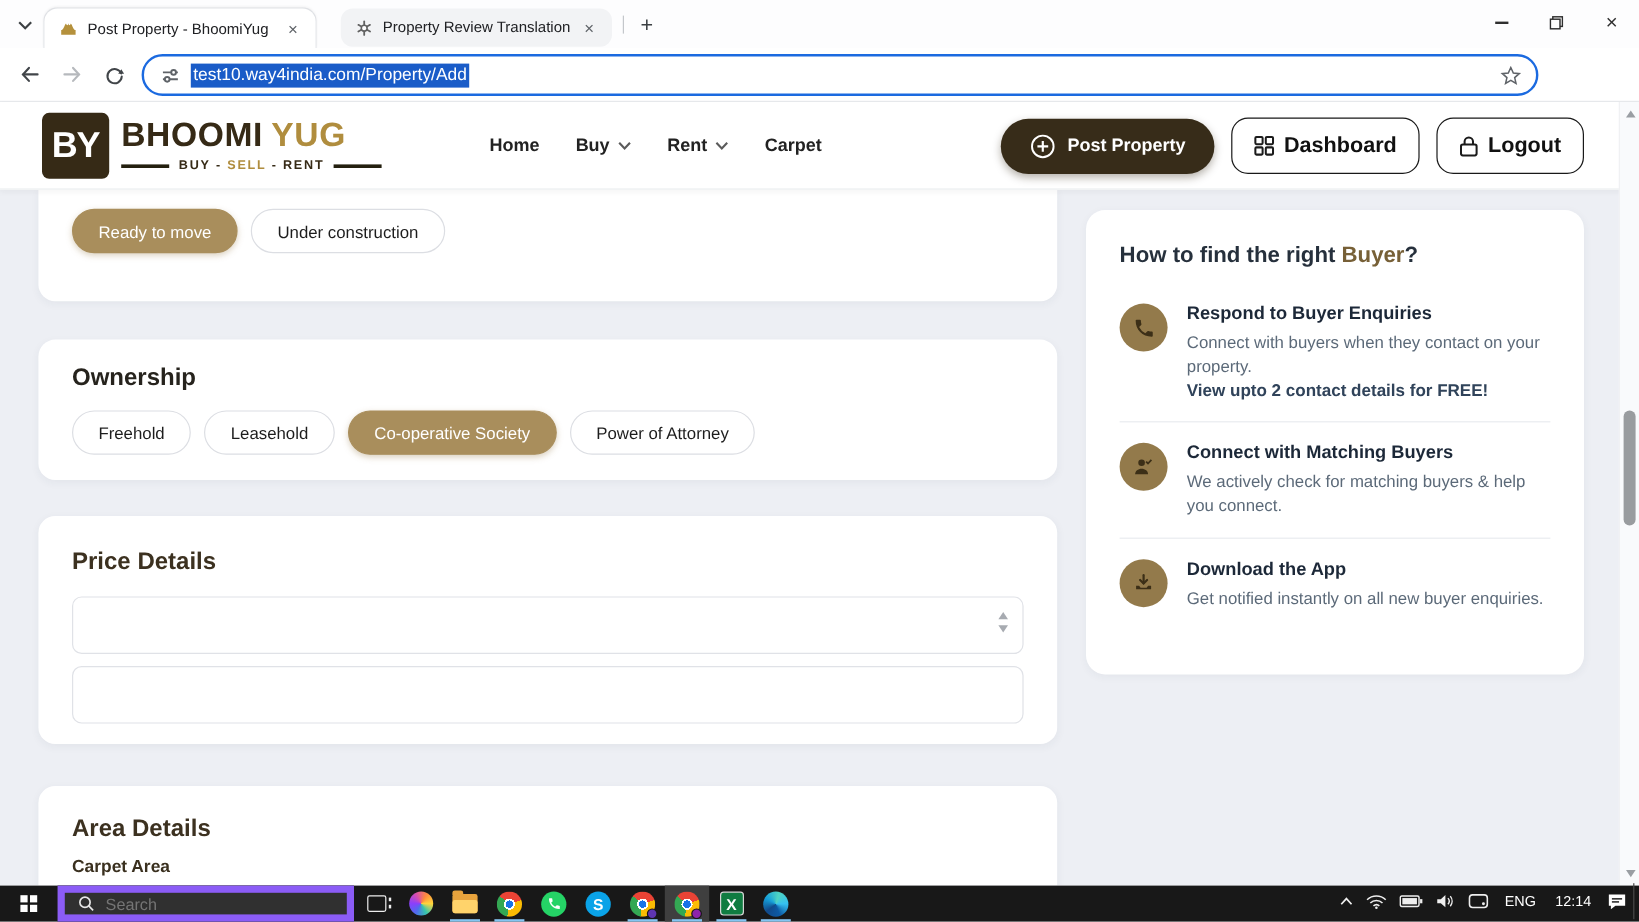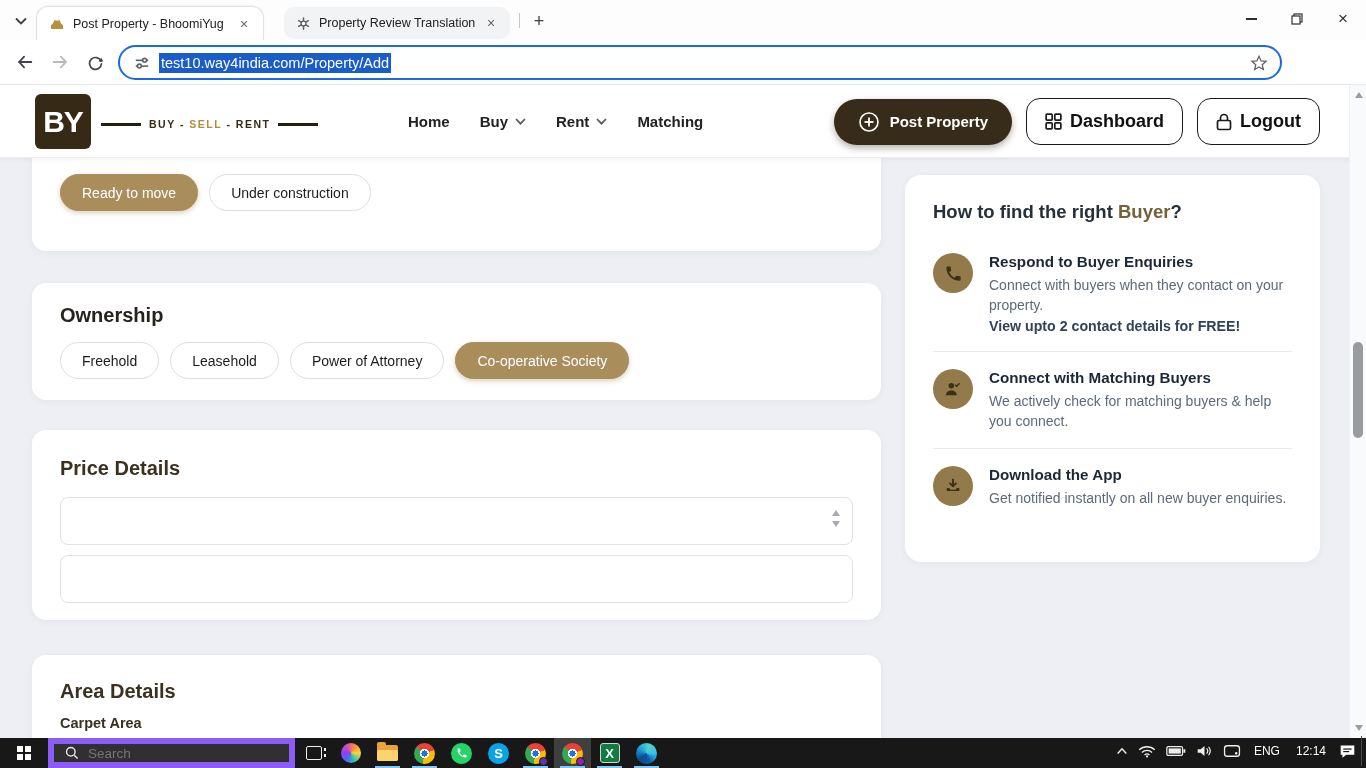--- a/index.html
+++ b/index.html
@@ -227,20 +227,23 @@
       <i></i>
       <i></i>
       <i></i>
     </div>
 </div>
 
 <div class="site-header">
   <div class="logo">
     <div class="logo-box">BY</div>
     <div class="logo-text">
+      <div class="logo-name">
+        <span>BHOOMI</span><span class="accent">YUG</span>
+      </div>
       <div class="logo-tagline">
         <span class="tag-line-bar"></span>
         <span class="tagline-text"><span>BUY - </span><span class="accent">SELL</span><span> - RENT</span></span>
         <span class="tag-line-bar"></span>
       </div>
     </div>
   </div>
 
   <div class="main-nav">
     <div class="nav-item">
@@ -252,21 +255,21 @@
           <polyline points="1,1 5.5,5.7 10,1" fill="none" stroke="#5b5b5b" stroke-width="1.8"></polyline>
         </svg>
     </div>
     <div class="nav-item">
         <span>Rent</span>
       <svg width="11" height="7" viewBox="0 0 11 7">
           <polyline points="1,1 5.5,5.7 10,1" fill="none" stroke="#5b5b5b" stroke-width="1.8"></polyline>
         </svg>
     </div>
     <div class="nav-item">
-        <span>Matching</span>
+        <span>Carpet</span>
       </div>
   </div>
 
   <div class="hdr-btns">
     <div class="btn-post">
       <svg width="22" height="22" viewBox="0 0 22 22">
           <circle cx="11" cy="11" r="9" fill="none" stroke="#fff" stroke-width="1.6"></circle>
           <line x1="11" y1="6.5" x2="11" y2="15.5" stroke="#fff" stroke-width="1.8"></line>
           <line x1="6.5" y1="11" x2="15.5" y2="11" stroke="#fff" stroke-width="1.8"></line>
         </svg>
@@ -300,22 +303,22 @@
       <div class="pill selected">Ready to move</div>
       <div class="pill">Under construction</div>
     </div>
   </div>
 
   <div class="card card-ownership">
     <h2>Ownership</h2>
     <div class="pill-row">
       <div class="pill">Freehold</div>
       <div class="pill">Leasehold</div>
+      <div class="pill selected">Co-operative Society</div>
       <div class="pill">Power of Attorney</div>
-      <div class="pill selected">Co-operative Society</div>
     </div>
   </div>
 
   <div class="card card-price">
     <h2 class="brown">Price Details</h2>
     <div class="price-input first">
       <div class="spinner">
         <span class="spin-up"></span>
         <span class="spin-down"></span>
       </div>

